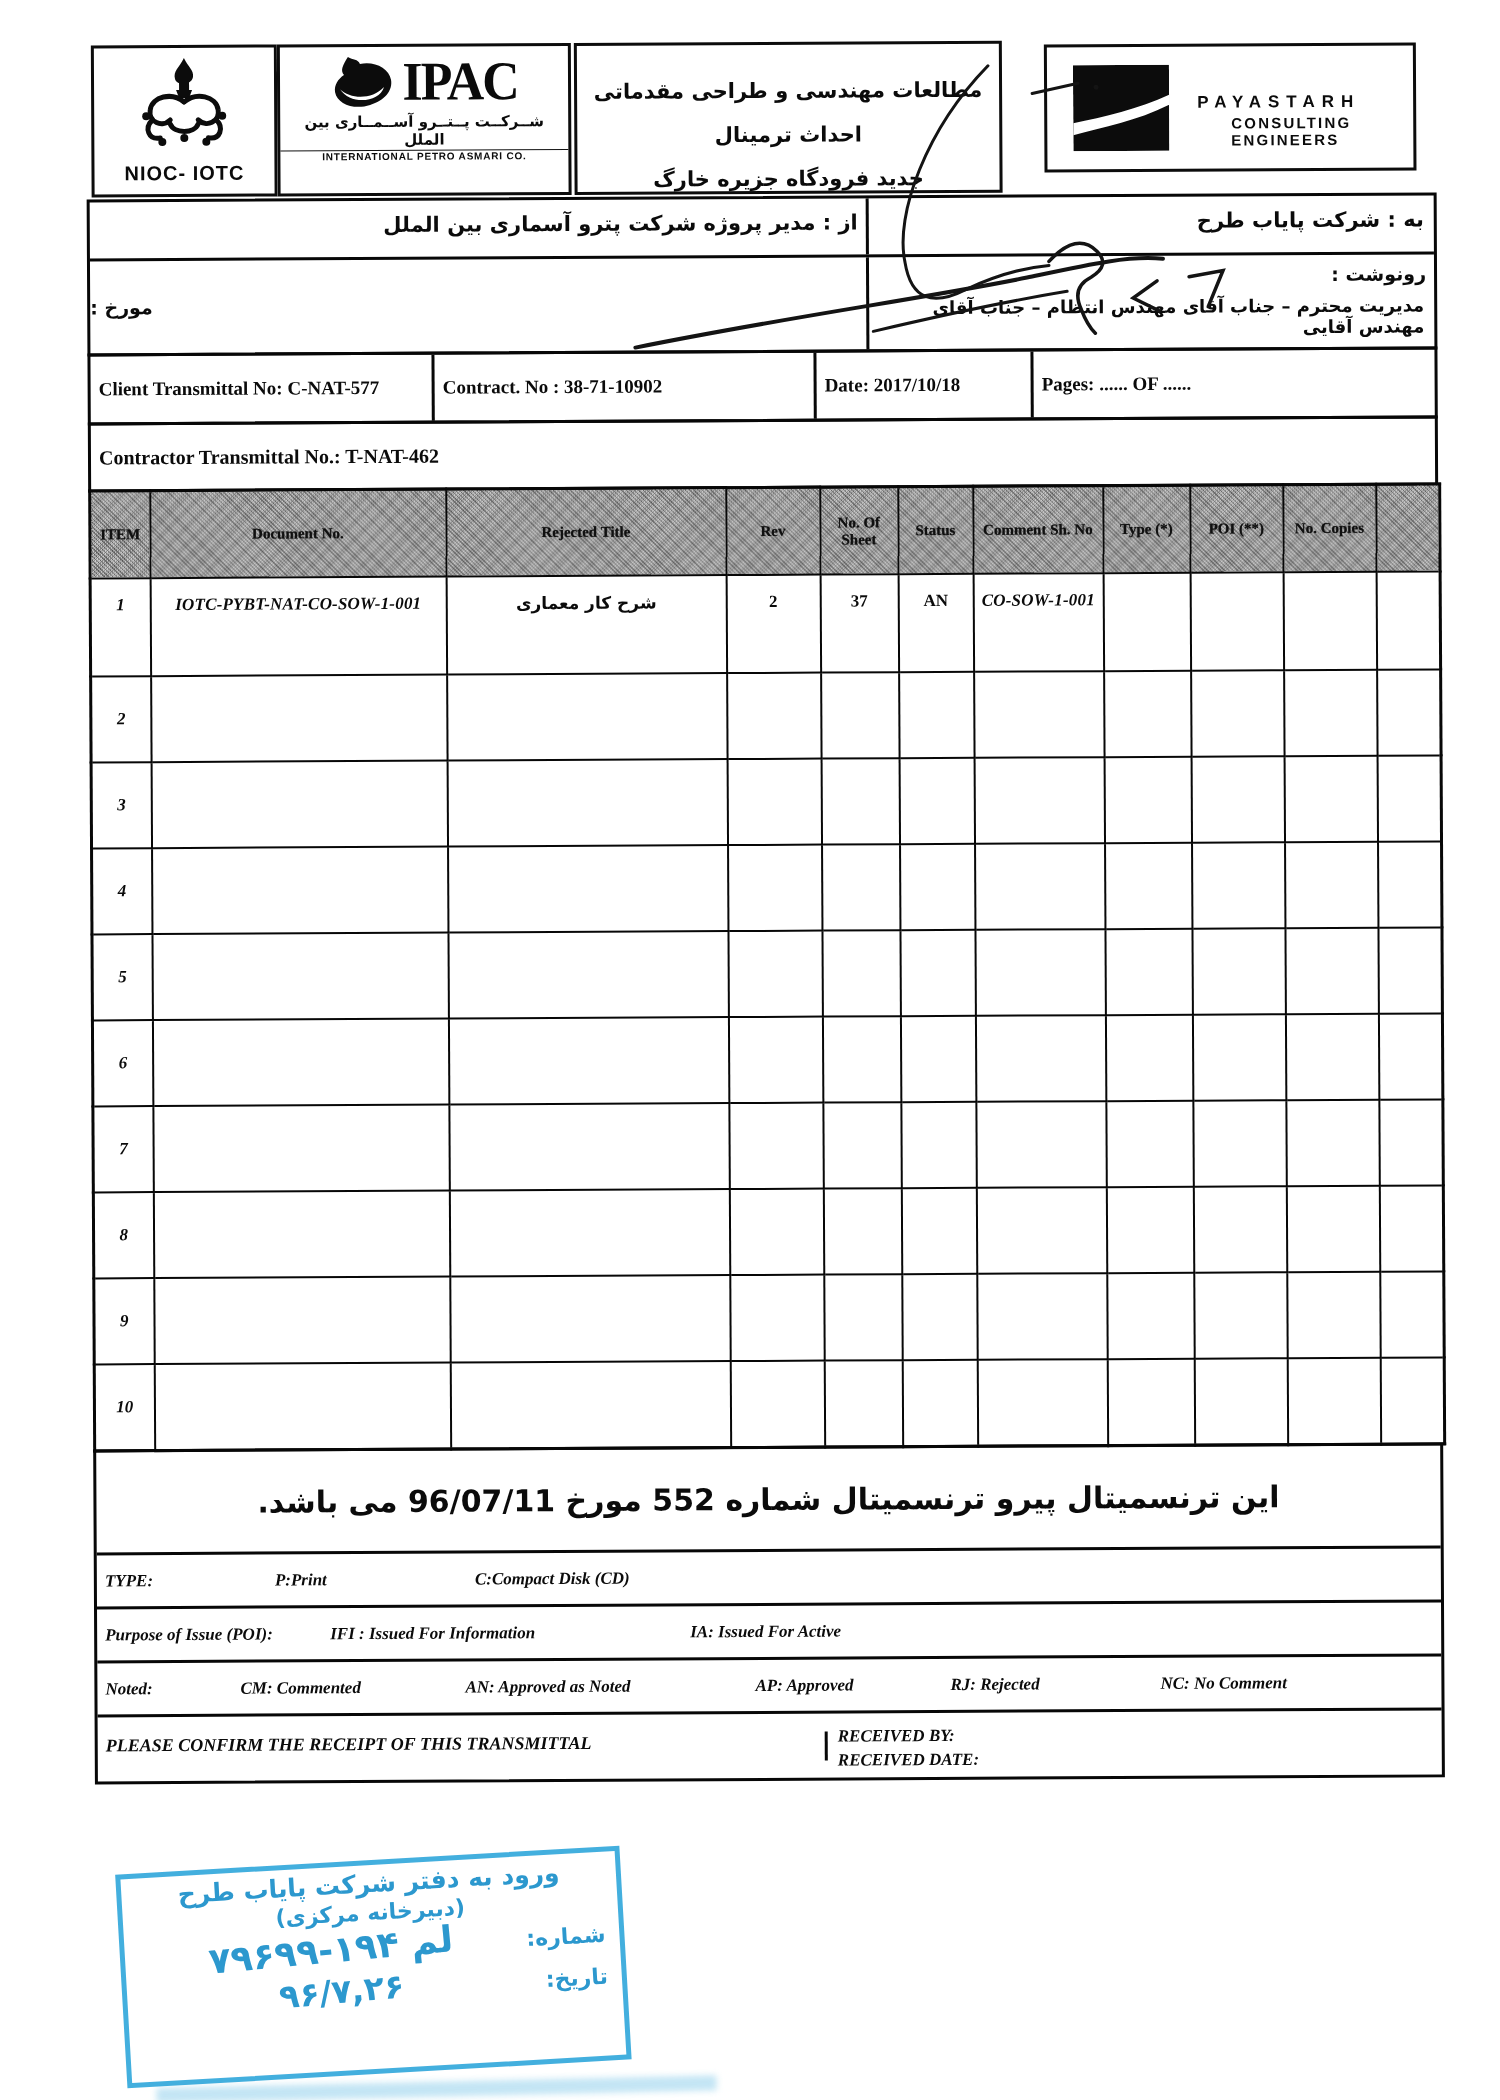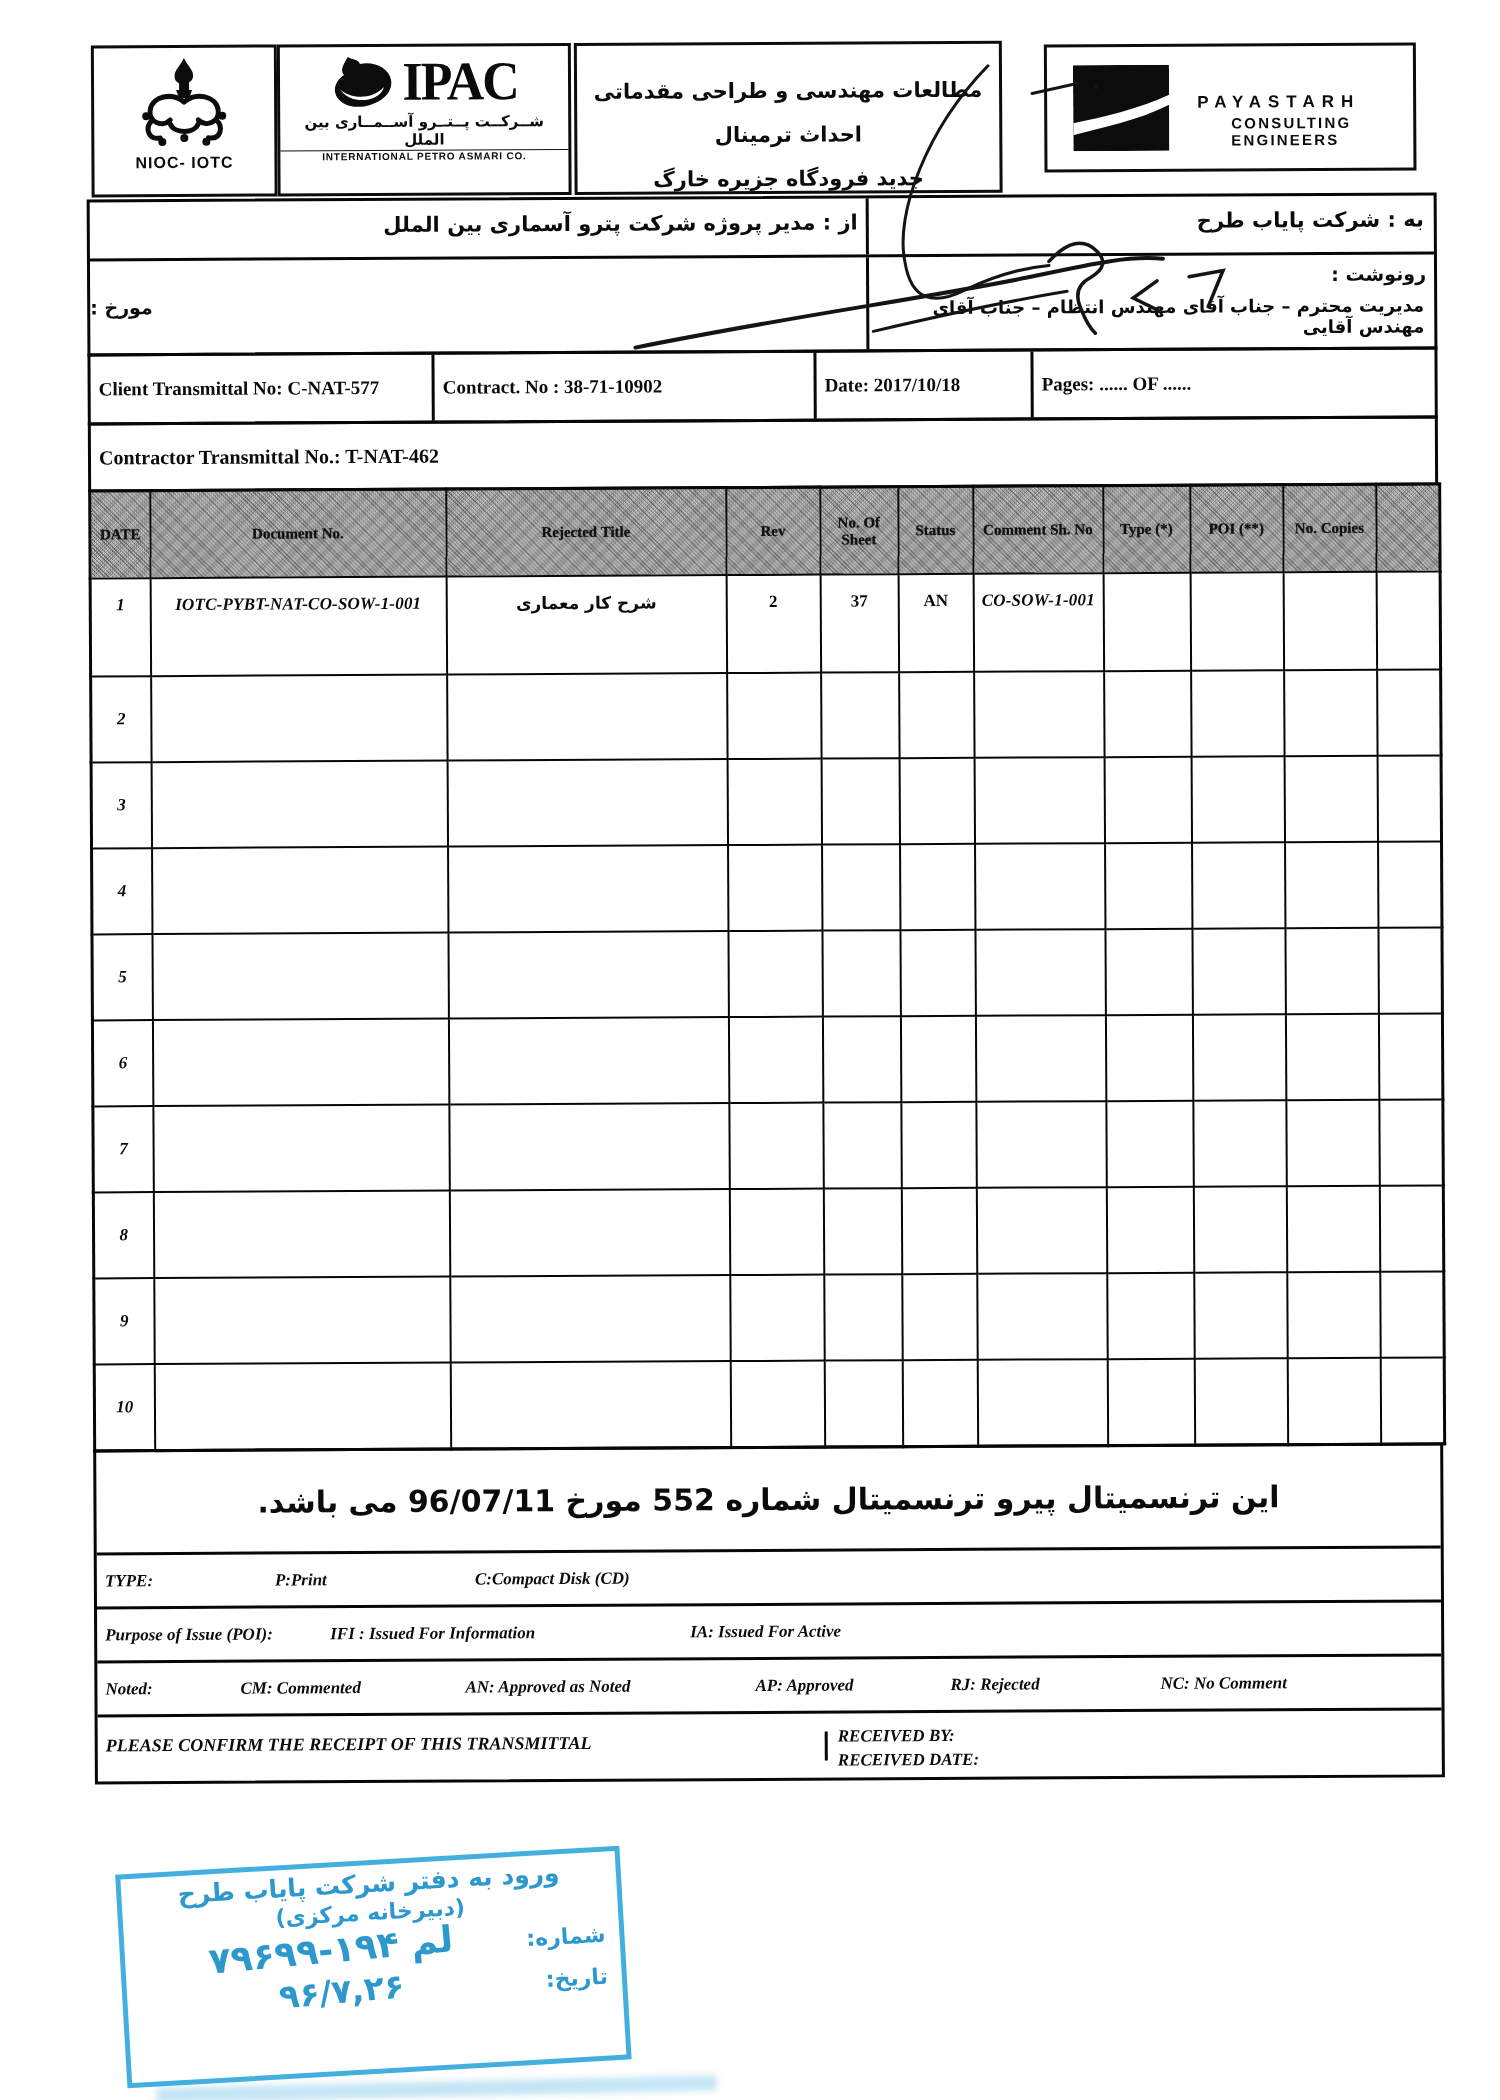--- a/index.html
+++ b/index.html
@@ -3,22 +3,22 @@
 <meta charset="utf-8">
 <style>
   html,body{margin:0;padding:0;background:#ffffff;}
   .sheet{position:relative;width:1500px;height:2100px;background:#fff;overflow:hidden;
          font-family:"Liberation Serif",serif;color:#0b0b0b;}
   .tilt{position:absolute;inset:0;transform:rotate(-0.3deg);transform-origin:50% 40%;}
 
   
   .box{position:absolute;border:3px solid #0c0c0c;background:#fff;box-sizing:border-box;}
   #nioc-box{left:95px;top:42px;width:186px;height:152px;text-align:center;}
-  #nioc-box .lbl{font-family:"Liberation Sans",sans-serif;font-weight:700;font-size:16px;
-                 letter-spacing:1px;margin-top:0;}
+  #nioc-box .lbl{font-family:"Liberation Sans",sans-serif;font-weight:700;font-size:20px;
+                 letter-spacing:1px;margin-top:8px;}
   #ipac-box{left:281px;top:42px;width:294px;height:152px;text-align:center;padding-top:6px;}
   .ipac-top{display:flex;align-items:center;justify-content:center;gap:6px;}
   .ipac-word{font-family:"Liberation Serif",serif;font-weight:700;font-size:52px;line-height:52px;
              letter-spacing:-2px;transform:scaleY(1.05);}
   .ipac-fa{font-family:"DejaVu Sans",sans-serif;font-weight:700;font-size:15px;direction:rtl;
            margin-top:2px;border-bottom:1px solid #111;display:inline-block;padding:0 6px 1px;}
   .ipac-en{font-family:"Liberation Sans",sans-serif;font-weight:700;font-size:10px;letter-spacing:.8px;}
   #title-box{left:578px;top:42px;width:428px;height:152px;text-align:center;padding-top:24px;}
   #title-box .l{font-family:"DejaVu Sans",sans-serif;font-weight:700;font-size:21px;
                 direction:rtl;line-height:44px;}
@@ -205,21 +205,21 @@
         <col style="width:78px">
             <col style="width:75px">
             <col style="width:130px">
             <col style="width:87px">
         <col style="width:93px">
             <col style="width:93px">
             <col style="width:64px">
       </colgroup>
       <thead>
         <tr>
-          <th>DATE</th>
+          <th>ITEM</th>
           <th>Document No.</th>
           <th>Rejected Title</th>
           <th>Rev</th>
           <th>No. Of Sheet</th>
           <th>Status</th>
           <th>Comment Sh. No</th>
           <th>Type (*)</th>
           <th>POI (**)</th>
           <th>No. Copies</th>
           <th></th>

